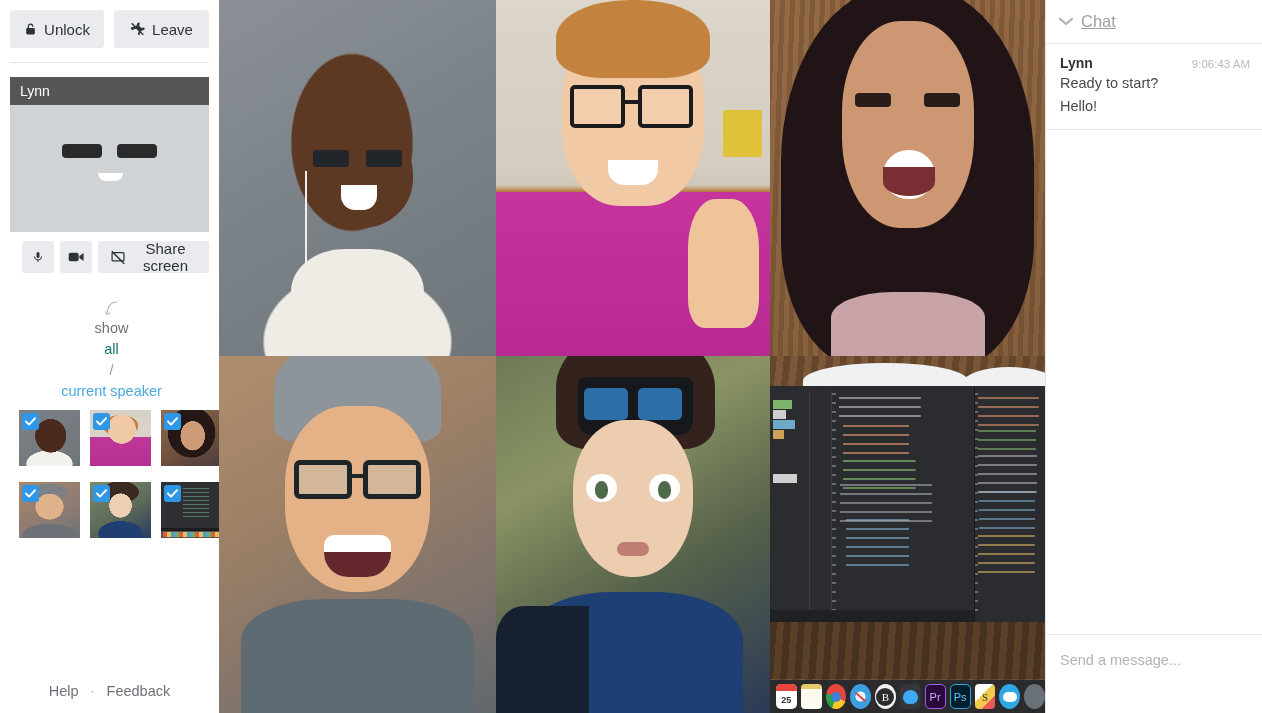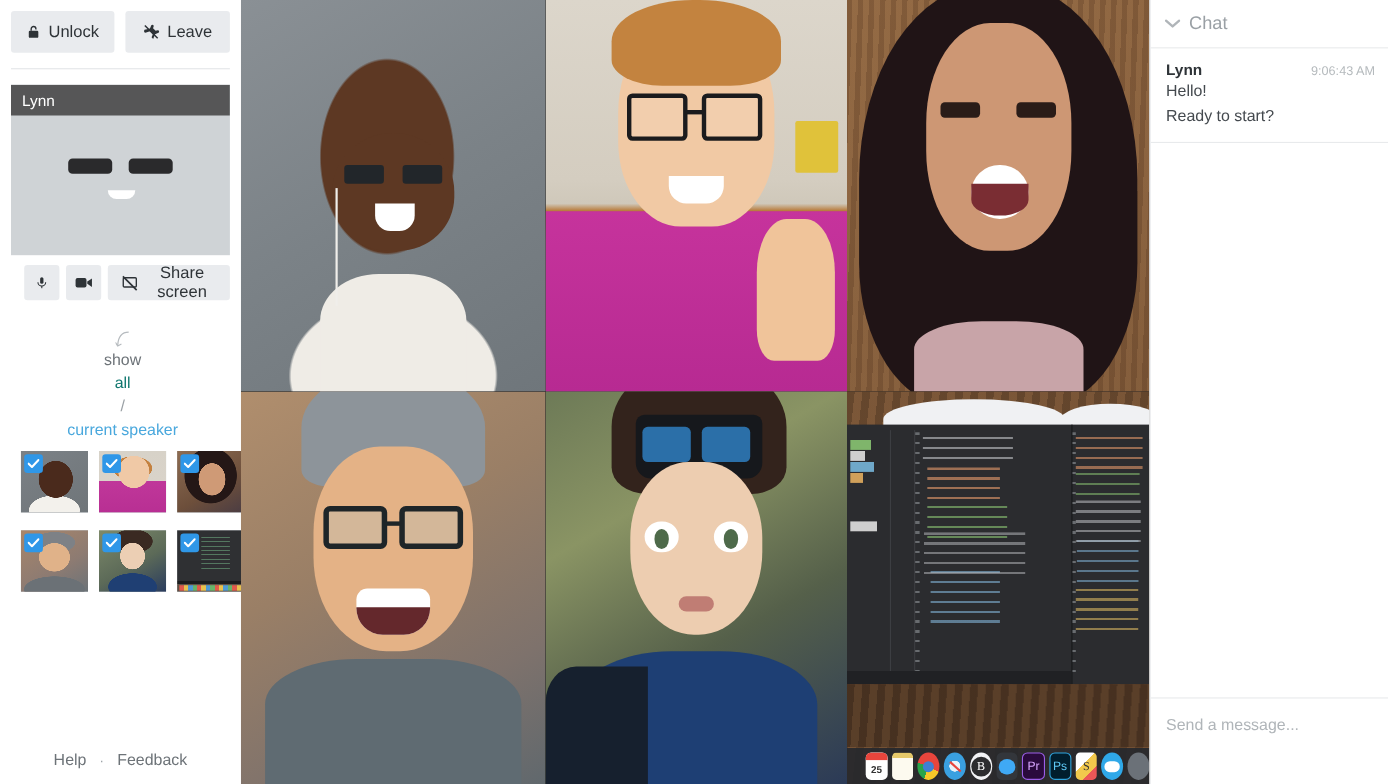--- a/index.html
+++ b/index.html
@@ -135,20 +135,21 @@
   .chat {
     width: 217px; min-width: 217px; height: 713px;
     background: #ffffff; position: relative;
     display: flex; flex-direction: column;
     border-left: 1px solid #e3e5e8;
   }
   .chat-header {
     height: 44px; display: flex; align-items: center; gap: 8px;
     padding-left: 13px; color: #9aa0a5; font-size: 16.5px;
     border-bottom: 1px solid #e8eaec;
+    text-decoration: underline;
   }
   .chat-list { flex: 1; overflow: hidden; }
   .msg {
     padding: 11px 12px 12px 14px;
     border-bottom: 1px solid #e8eaec;
   }
   .msg-top { display: flex; align-items: baseline; justify-content: space-between; }
   .msg-author { font-size: 14px; font-weight: bold; color: #2e3337; }
   .msg-time { font-size: 11.5px; color: #b5babd; }
   .msg-line { font-size: 14.5px; color: #44494e; line-height: 21px; margin-top: 2px; }
@@ -459,21 +460,21 @@
                repeating-linear-gradient(180deg, rgba(214,180,96,0.6) 0 2px, rgba(0,0,0,0) 2px 9px) 8% 78% / 86% 18% no-repeat;"></div>
         <div style="position:absolute;left:74.4%;top:3%;width:1.2%;height:94%;
              background:repeating-linear-gradient(180deg, rgba(120,124,128,0.8) 0 2px, rgba(0,0,0,0) 2px 9px);"></div>
 
         <div style="position:absolute;left:0;bottom:0;width:74%;height:5%;background:#202124;"></div>
       </div>
 
       <div style="position:absolute;left:0;top:74.5%;width:100%;height:16%;
            background:repeating-linear-gradient(94deg, rgba(70,48,32,0.85) 0 7px, rgba(96,68,44,0.7) 7px 14px), #4b3422;"></div>
 
-      <div style="position:absolute;left:0;bottom:0;width:100%;height:33px;background:rgba(38,40,44,0.92);display:flex;align-items:center;gap:4px;padding-left:17px;">
+      <div style="position:absolute;left:0;bottom:0;width:100%;height:33px;background:rgba(38,40,44,0.92);display:flex;align-items:center;gap:4px;padding-left:6px;">
         <span style="width:25px;height:25px;border-radius:5px;background:#fff;display:flex;flex-direction:column;overflow:hidden;">
           <i style="height:7px;background:#e8453c;"></i>
           <b style="flex:1;display:flex;align-items:center;justify-content:center;font-size:9px;color:#333;font-style:normal;font-family:'Liberation Sans',sans-serif;">25</b>
         </span>
         <span style="width:25px;height:25px;border-radius:4px;background:#fdfaef;border-top:5px solid #e6c96a;"></span>
         <span style="width:25px;height:25px;border-radius:50%;background:conic-gradient(#e8453c 0 33%, #f7c828 33% 55%, #2aa34a 55% 80%, #e8453c 80% 100%);display:flex;align-items:center;justify-content:center;">
           <i style="width:10px;height:10px;border-radius:50%;background:#3f7fd4;display:block;"></i>
         </span>
         <span style="width:25px;height:25px;border-radius:50%;background:radial-gradient(circle at 50% 50%,#e8f3fb 0 30%,#3aa0e0 32% 100%);display:flex;align-items:center;justify-content:center;">
           <i style="width:13px;height:2px;background:#e8453c;transform:rotate(42deg);display:block;"></i>
@@ -507,22 +508,22 @@
       <span>Chat</span>
     </div>
 
     <div class="chat-list">
 
       <div class="msg">
         <div class="msg-top">
           <span class="msg-author">Lynn</span>
           <span class="msg-time">9:06:43 AM</span>
         </div>
+        <div class="msg-line">Ready to start?</div>
         <div class="msg-line">Hello!</div>
-        <div class="msg-line">Ready to start?</div>
       </div>
 
 
     </div>
 
     <div class="chat-input-wrap">
       <input class="chat-input" type="text" placeholder="Send a message..." style="">
     </div>
 
   </aside>

